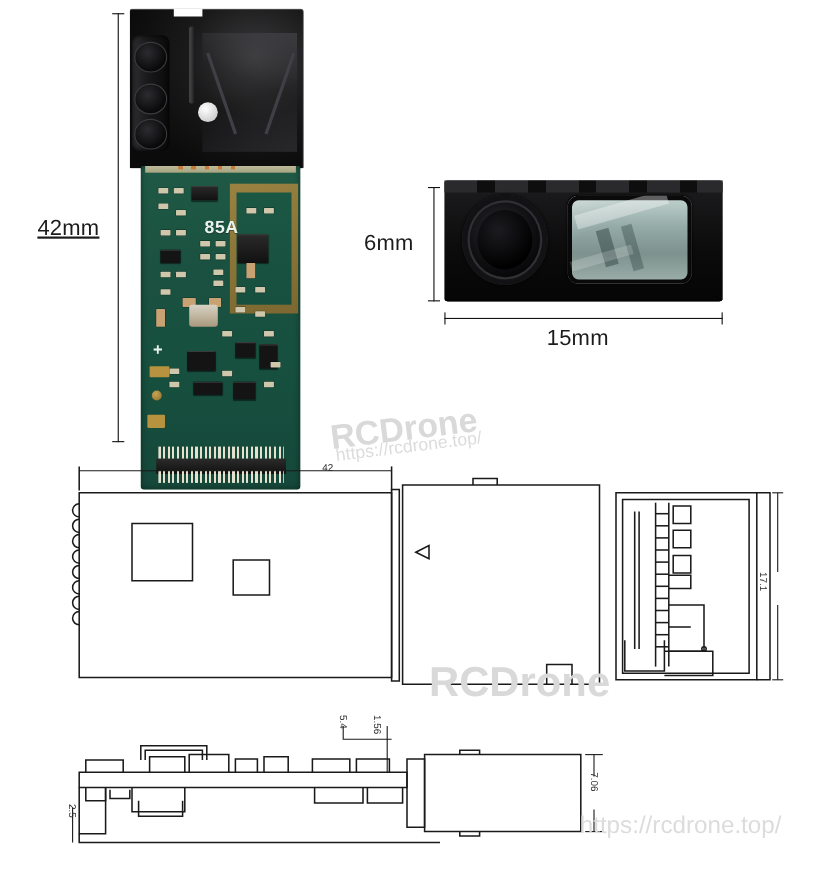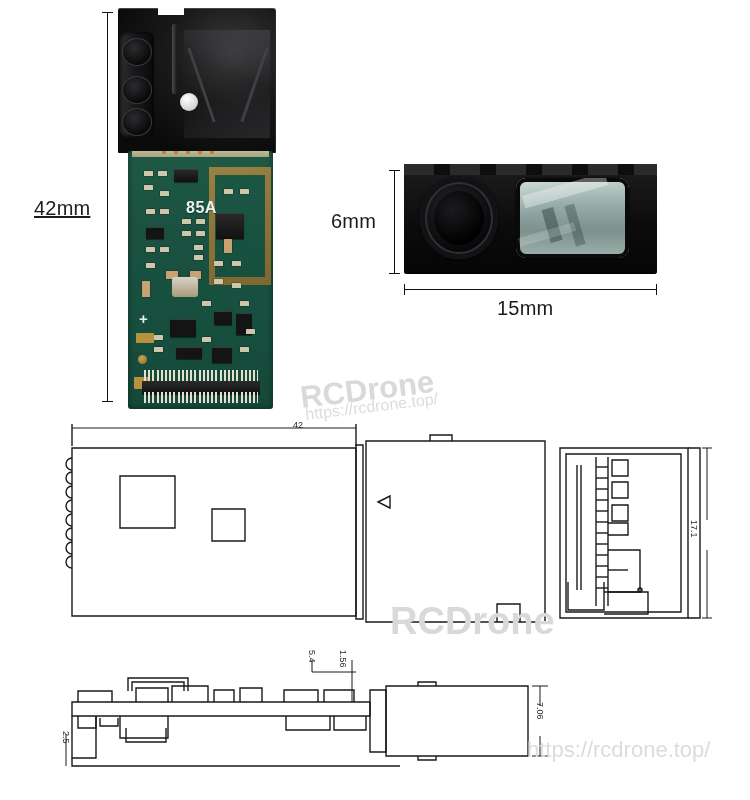--- a/index.html
+++ b/index.html
@@ -131,21 +131,21 @@
   .housing .vee::before { left: 16px; top: 16px; transform: rotate(-19deg); }
   .housing .vee::after  { right: 14px; top: 16px; transform: rotate(19deg); }
   .housing .rib {
     position:absolute; left: 54px; top: 16px; width: 5px; height: 70px;
     background: linear-gradient(90deg,#4a4a50,#1a1a1c);
     border-radius: 2px;
   }
 
   .pcb {
     position: absolute;
-    left: 16px; top: 143px; width: 145px; height: 258px;
+    left: 16px; top: 143px; width: 145px; height: 294px;
     background:
       linear-gradient(180deg,#1f5a46 0%,#1b5140 30%,#17503f 62%,#15483a 100%);
     border-radius: 2px 2px 3px 3px;
     overflow: hidden;
     box-shadow: inset 0 0 6px rgba(0,0,0,.45);
   }
   .pcb .goldpour {
     position:absolute; right: 2px; top: 16px; width: 62px; height: 118px;
     background: linear-gradient(160deg,#b08a42,#8d6c2e);
     opacity: .85;

